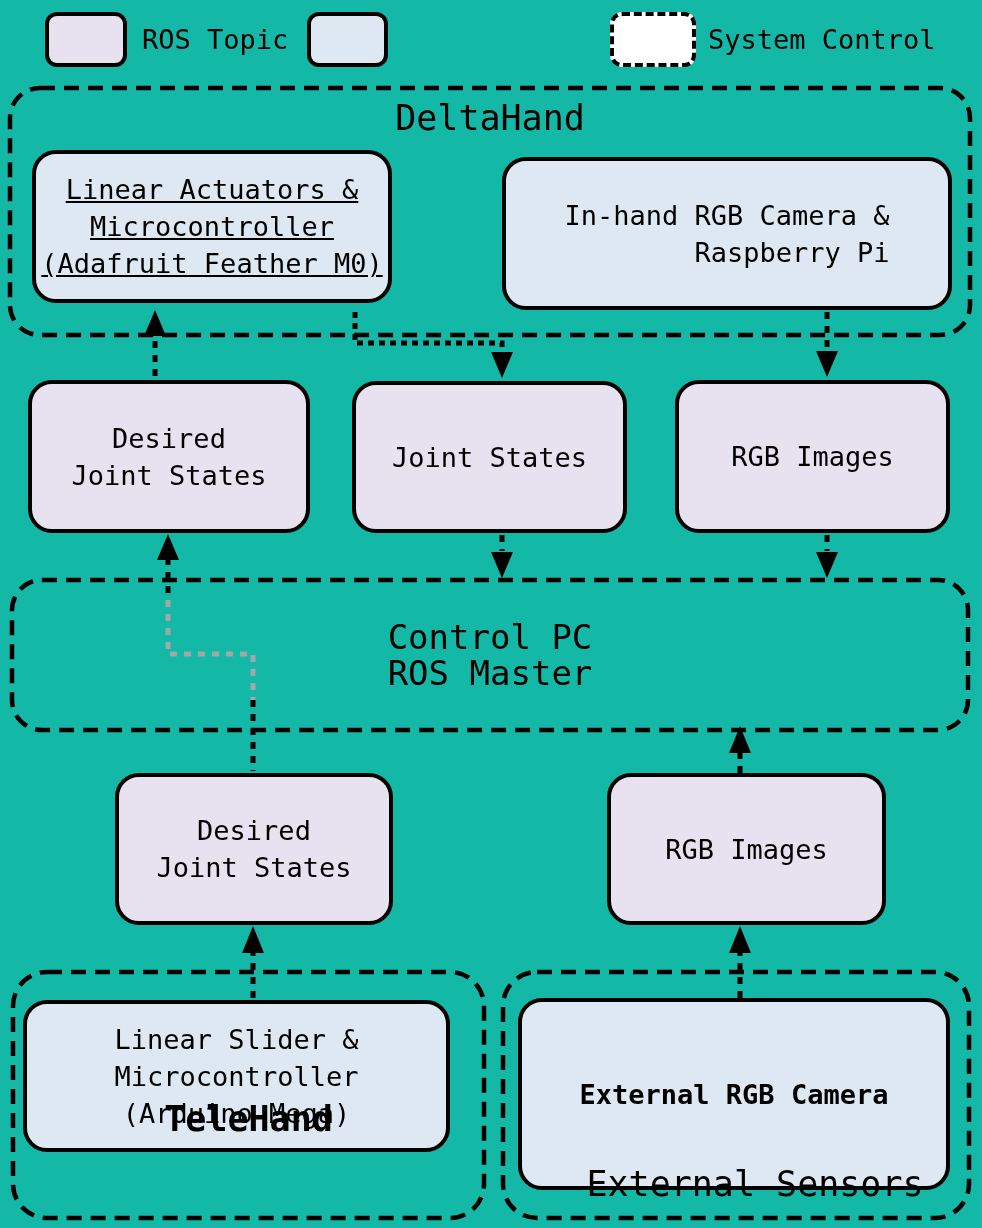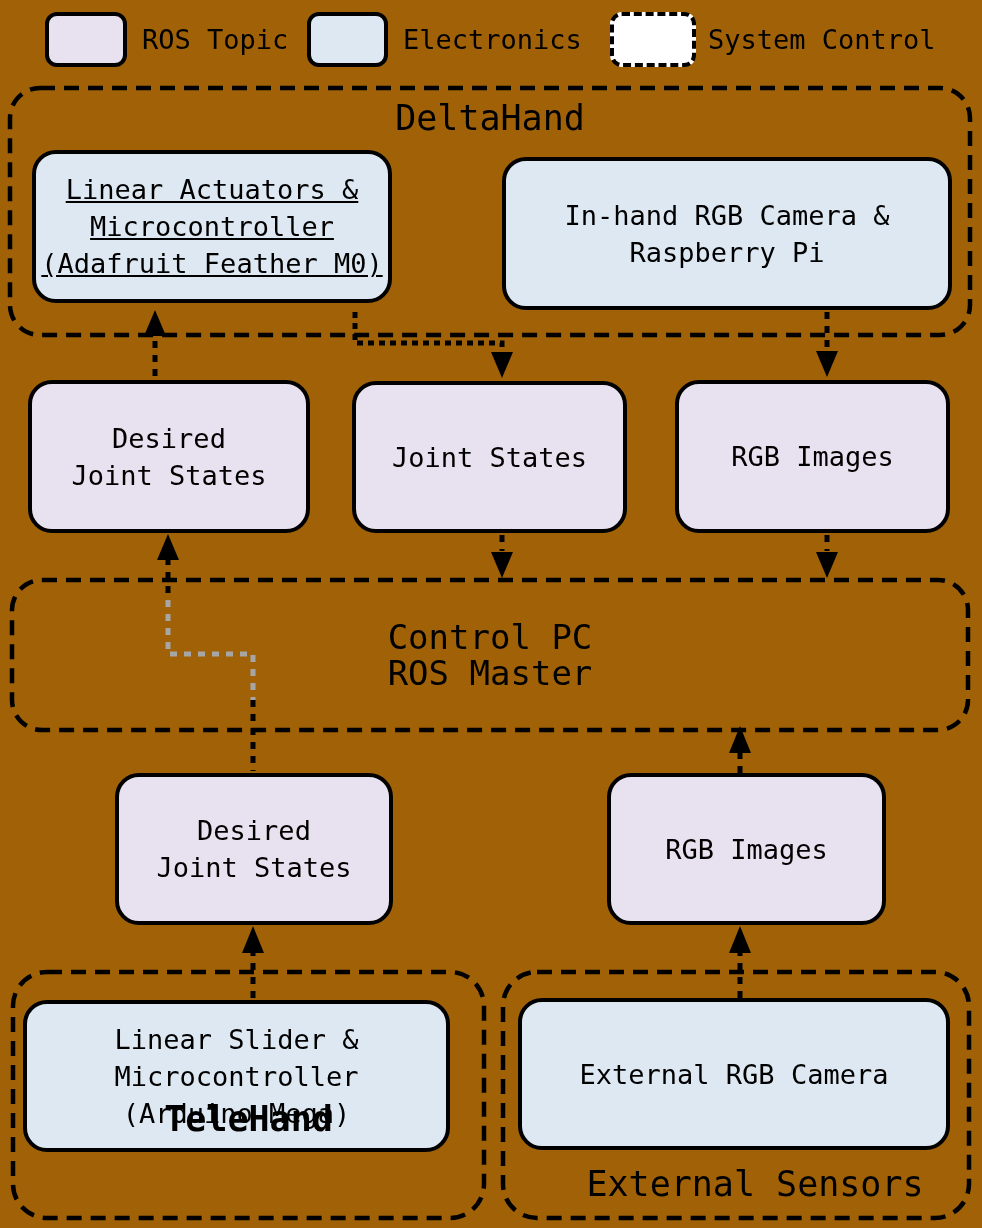--- a/index.html
+++ b/index.html
@@ -1,19 +1,19 @@
 <!DOCTYPE html>
 <html><head>
 <meta charset="utf-8">
 <style>
   html,body{margin:0;padding:0;background:#ffffff;}
   #canvas{
     position:relative;
     width:982px;height:1228px;
-    background:#a16207;
+    background:#14b8a6;
     font-family:"DejaVu Sans Mono", monospace;
     color:#000;
     overflow:hidden;
   }
   #wires{position:absolute;left:0;top:0;width:982px;height:1228px;}
   .abs{position:absolute;display:flex;align-items:center;justify-content:center;text-align:center;}
   .node{
     border:4px solid #000;
     border-radius:24px;
     box-sizing:border-box;
@@ -68,46 +68,45 @@
     <polygon points="253,926 242,953 264,953" fill="#000"></polygon>
 
     <path d="M740,998 V953" fill="none" stroke="#000" stroke-width="5" stroke-dasharray="7 7"></path>
     <polygon points="740,926 729,953 751,953" fill="#000"></polygon>
   </svg>
 
   <div class="abs swatch ros" style="left:45px;top:12px;width:82px;height:55px;"></div>
   <div class="abs legend-label" style="left:142px;top:12px;height:55px;">ROS Topic</div>
 
   <div class="abs swatch elec" style="left:307px;top:12px;width:81px;height:55px;"></div>
-  <div class="abs legend-label" style="left:403px;top:12px;height:55px;">Electronics</div>
 
   <div class="abs swatch dashed" style="left:610px;top:12px;width:86px;height:55px;"></div>
   <div class="abs legend-label" style="left:708px;top:12px;height:55px;">System Control</div>
 
   <div class="abs module-title" style="left:10px;top:96px;width:960px;height:44px;text-align:center;">DeltaHand</div>
 
   <div class="abs node elec" style="left:32px;top:150px;width:360px;height:153px;text-decoration:underline;">Linear Actuators &amp;
 Microcontroller
 (Adafruit Feather M0)</div>
-  <div class="abs node elec" style="left:502px;top:157px;width:450px;height:153px;">In-hand RGB Camera &amp;
+  <div class="abs node elec" style="left:502px;top:157px;width:450px;height:153px;text-align:right;">In-hand RGB Camera &amp;
 Raspberry Pi</div>
 
   <div class="abs node ros" style="left:28px;top:380px;width:282px;height:153px;">Desired
 Joint States</div>
   <div class="abs node ros" style="left:352px;top:381px;width:275px;height:152px;">Joint States</div>
   <div class="abs node ros" style="left:675px;top:380px;width:275px;height:153px;">RGB Images</div>
 
   <div class="abs control-title" style="left:12px;top:580px;width:956px;height:150px;">Control PC
 ROS Master</div>
 
   <div class="abs node ros" style="left:115px;top:773px;width:278px;height:152px;">Desired
 Joint States</div>
   <div class="abs node ros" style="left:607px;top:773px;width:279px;height:152px;">RGB Images</div>
 
   <div class="abs node elec" style="left:23px;top:1000px;width:427px;height:152px;">Linear Slider &amp;
 Microcontroller
 (Arduino Mega)</div>
   <div class="abs module-title" style="left:13px;top:1093px;width:471px;height:52px;font-weight:bold;">TeleHand</div>
 
-  <div class="abs node elec" style="left:518px;top:998px;width:432px;height:152px;">External RGB Camera</div>
+  <div class="abs node elec" style="left:518px;top:998px;width:432px;height:192px;font-weight:bold;">External RGB Camera</div>
   <div class="abs module-title" style="left:522px;top:1158px;width:466px;height:52px;">External Sensors</div>
 
 </div>
 
 </body></html>

